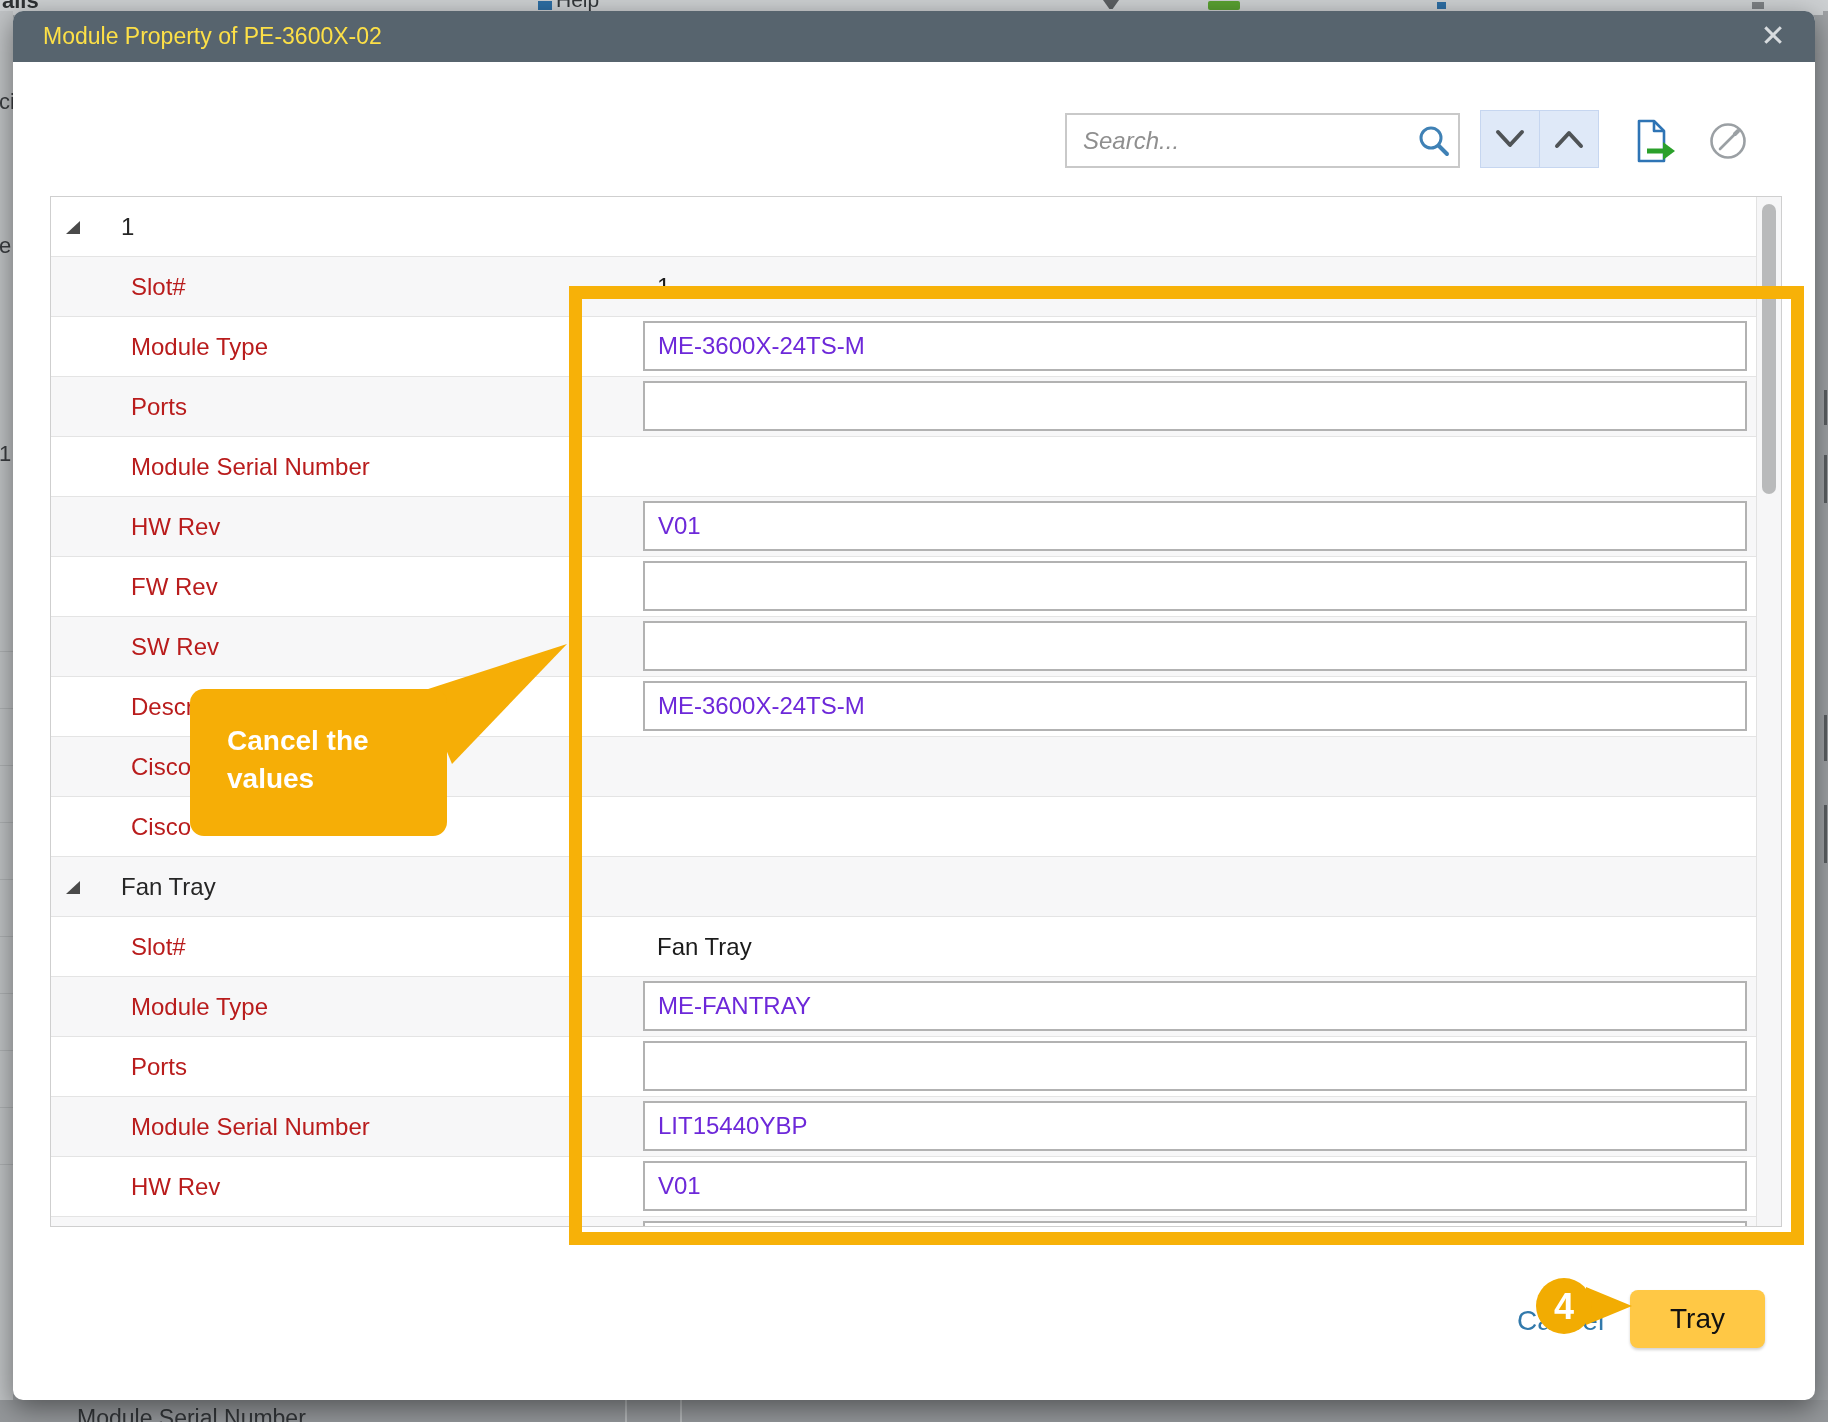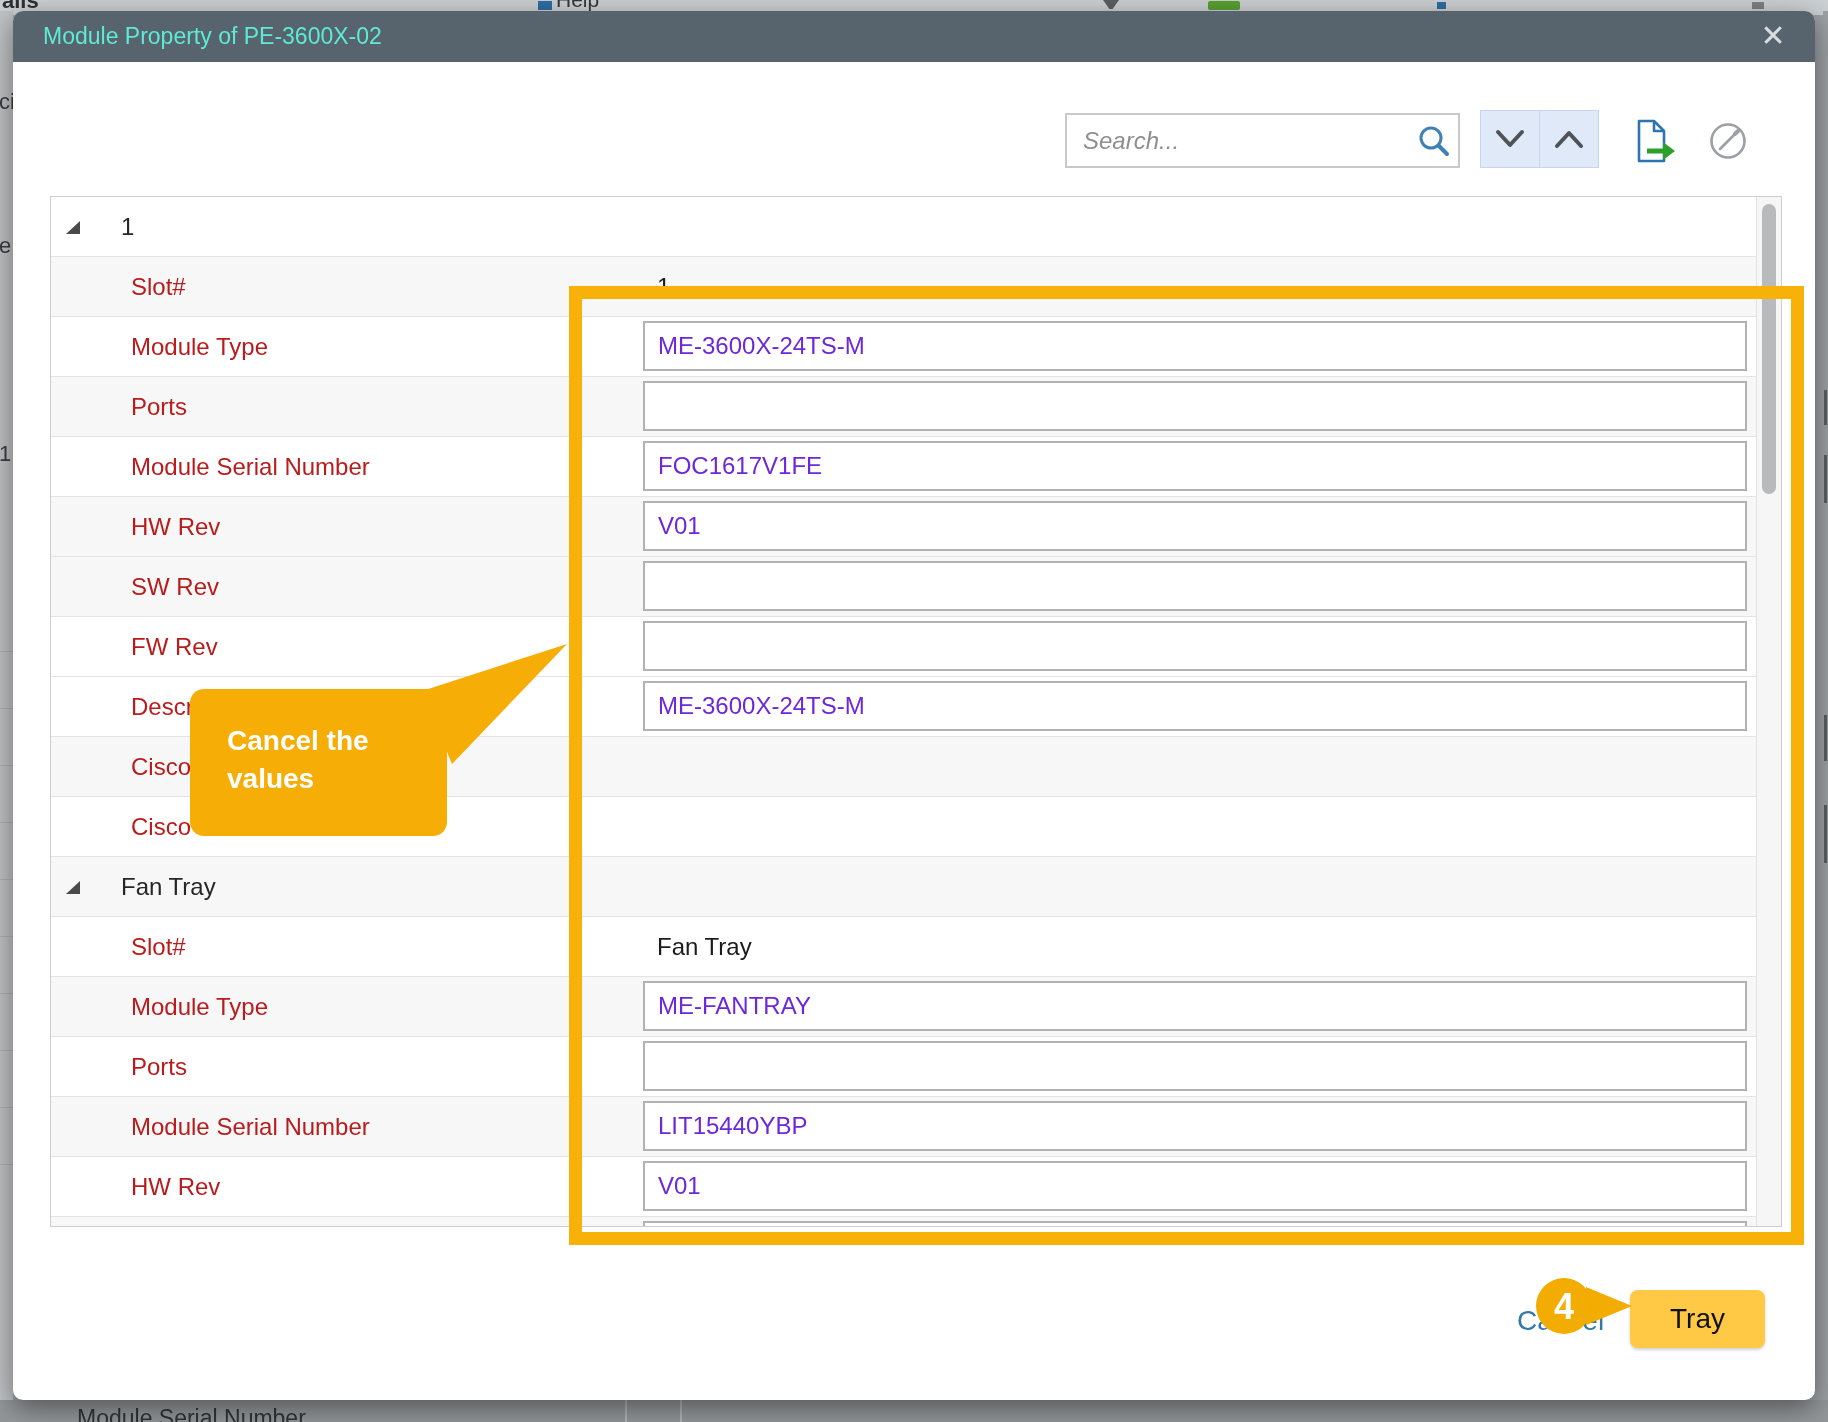--- a/index.html
+++ b/index.html
@@ -26,21 +26,21 @@
 
   .bg-bottom { position:absolute; left:0; top:1400px; width:1828px; height:22px; background:#94979A; overflow:hidden; }
   .bg-bottom .frag-text { position:absolute; left:77px; top:5px; font-size:23px; color:#313437; }
   .bg-bottom .vline { position:absolute; top:0; width:2px; height:22px; background:#B4B7B9; }
 
   
   .modal { position:absolute; left:13px; top:11px; width:1802px; height:1389px; background:#FFFFFF;
            border-radius:10px; box-shadow:0 8px 28px rgba(0,0,0,0.45); }
   .modal-header { position:absolute; left:0; top:0; width:100%; height:51px; background:#57646E;
                   border-radius:10px 10px 0 0; }
-  .modal-title { position:absolute; left:30px; top:0; line-height:51px; font-size:23px; color:#5eead4; }
+  .modal-title { position:absolute; left:30px; top:0; line-height:51px; font-size:23px; color:#fde047; }
   .close-btn { position:absolute; right:24px; top:8px; width:36px; height:36px; color:#D8DCDF;
                font-size:30px; line-height:34px; text-align:center; cursor:pointer; }
 
   
   .search-wrap { position:absolute; left:1052px; top:102px; width:395px; height:55px; }
   .search-input { width:100%; height:100%; border:2px solid #C9C9C9; background:#fff;
                   font-size:24px; padding:0 52px 0 16px; font-family:"Liberation Sans", sans-serif; color:#333; outline:none; }
   .search-input::placeholder { font-style:italic; color:#8F8F8F; }
   .search-icon { position:absolute; right:8px; top:10px; }
 
@@ -185,32 +185,31 @@
           <div class="trow">
             <span class="row-label">Module Type</span>
             <input class="row-input" type="text" value="ME-3600X-24TS-M" style="">
           </div>
           <div class="trow shade">
             <span class="row-label">Ports</span>
             <input class="row-input" type="text" style="">
           </div>
           <div class="trow">
             <span class="row-label">Module Serial Number</span>
-            <input class="row-input" type="text" value="FOC1617V1FE" style="">
           </div>
           <div class="trow shade">
             <span class="row-label">HW Rev</span>
             <input class="row-input" type="text" value="V01" style="">
           </div>
+          <div class="trow">
+            <span class="row-label">FW Rev</span>
+            <input class="row-input" type="text" style="">
+          </div>
           <div class="trow shade">
             <span class="row-label">SW Rev</span>
-            <input class="row-input" type="text" style="">
-          </div>
-          <div class="trow">
-            <span class="row-label">FW Rev</span>
             <input class="row-input" type="text" style="">
           </div>
           <div class="trow">
             <span class="row-label">Description</span>
             <input class="row-input" type="text" value="ME-3600X-24TS-M" style="">
           </div>
           <div class="trow shade">
             <span class="row-label">Cisco</span>
           </div>
           <div class="trow">

